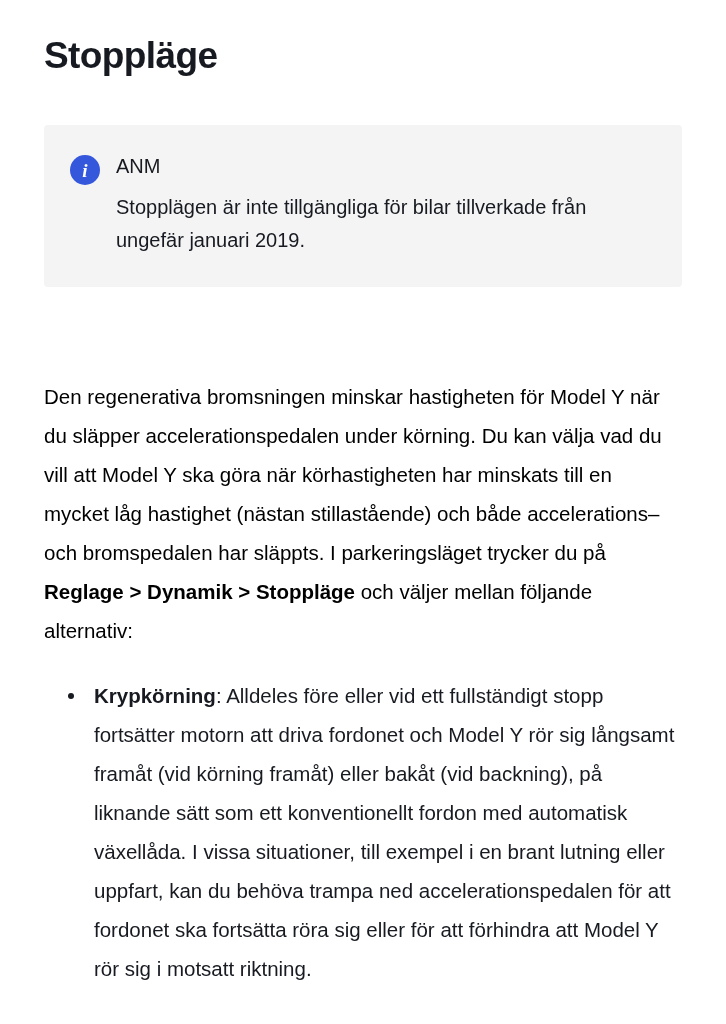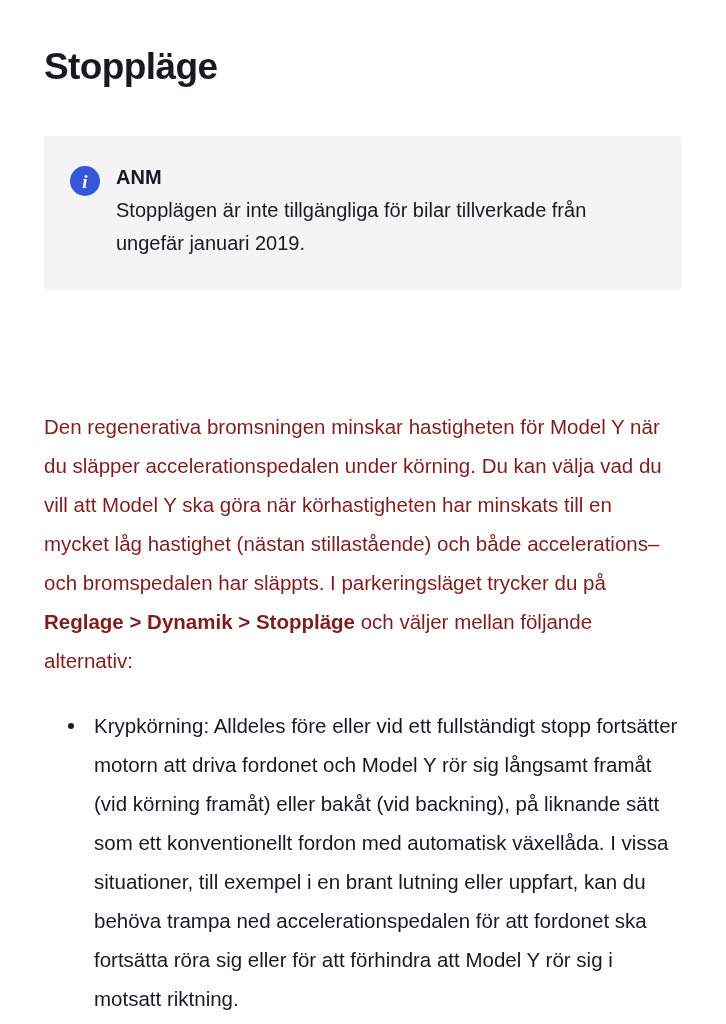--- a/index.html
+++ b/index.html
@@ -19,21 +19,21 @@
   .page {
     position: relative;
     width: 726px;
     height: 1024px;
     box-sizing: border-box;
     padding: 0 44px 0 44px;
   }
 
   .page-title {
     margin: 0;
-    padding-top: 44px;
+    padding-top: 33px;
     font-size: 37px;
     line-height: 46px;
     font-weight: bold;
     letter-spacing: -0.6px;
     color: #171a20;
   }
 
   .note {
     margin-top: 46px;
     background: #f4f4f4;
@@ -63,37 +63,37 @@
   }
 
   .note-body {
     flex: 1 1 auto;
     min-width: 0;
   }
 
   .note-label {
     font-size: 20px;
     line-height: 26px;
-    font-weight: bold;
+    font-weight: normal;
     color: #171a20;
-    margin-bottom: 4px;
+    margin-bottom: 12px;
   }
 
   .note-text {
     font-size: 20px;
     line-height: 33px;
     color: #171a20;
     white-space: pre-line;
   }
 
   .body-text {
-    margin-top: 117px;
+    margin-top: 90px;
     font-size: 20.5px;
     line-height: 39px;
-    color: #7f1d1d;
+    color: #000000;
   }
 
   .body-text b {
     font-weight: bold;
   }
 
   .bullet-list {
     margin: 26px 0 0 0;
     padding: 0;
     list-style: none;
@@ -112,21 +112,21 @@
     position: absolute;
     left: 24px;
     top: 17px;
     width: 6px;
     height: 6px;
     border-radius: 50%;
     background: #171a20;
   }
 
   .bullet-list li .term {
-    font-weight: normal;
+    font-weight: bold;
   }
 </style>
 </head>
 <body>
 
 <div class="page">
 
   <h1 class="page-title">Stoppläge</h1>
 
   <div class="note">

